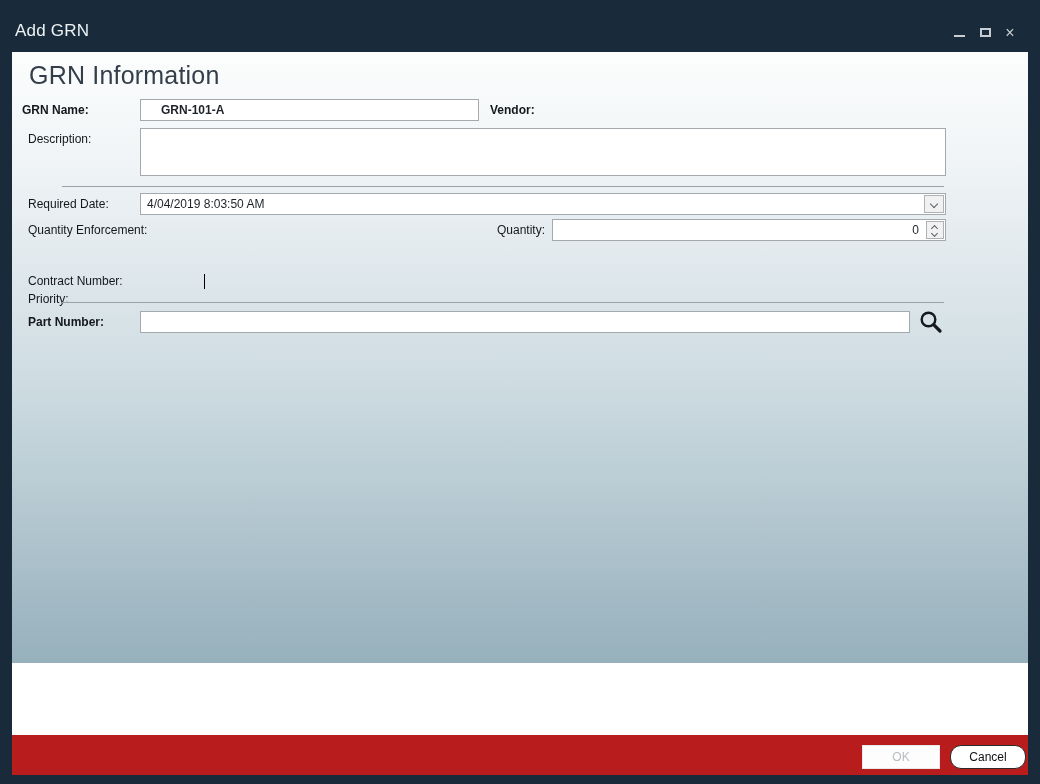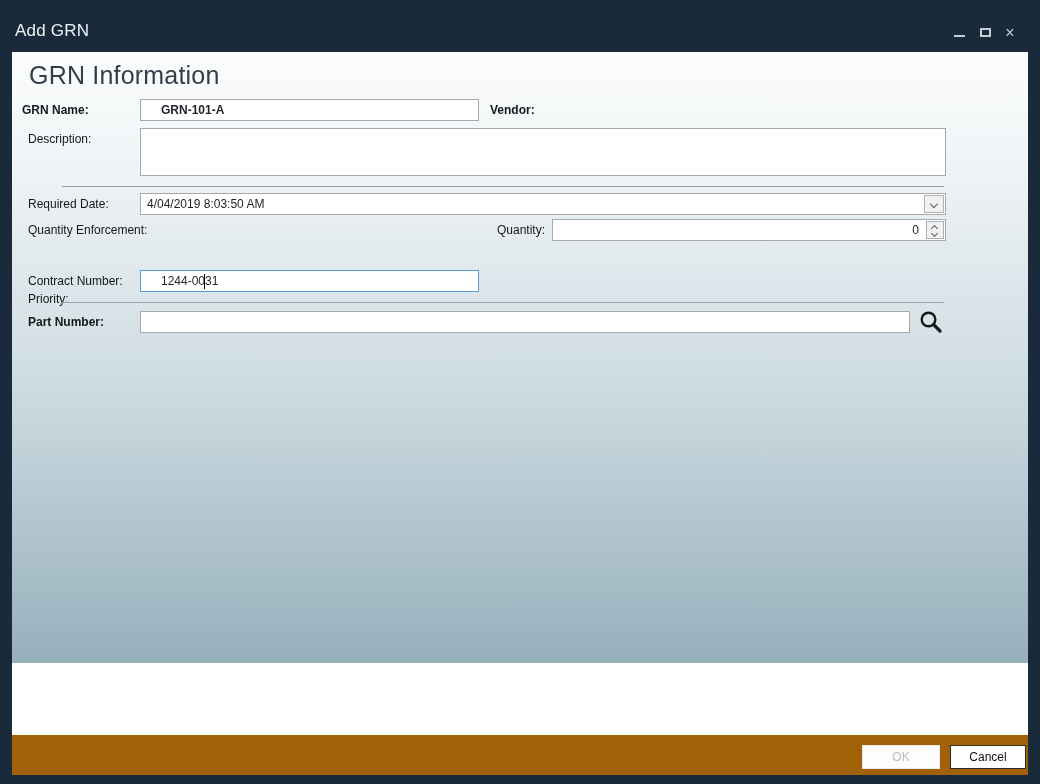--- a/index.html
+++ b/index.html
@@ -26,21 +26,21 @@
   
   .content {
     position:absolute; left:12px; top:52px; width:1016px; height:723px;
     background:#ffffff;
   }
   .grad {
     position:absolute; left:0; top:0; width:1016px; height:611px;
     background:linear-gradient(180deg, #fcfdfd 0%, #f0f4f6 18%, #cddbe1 55%, #96b0bc 100%);
   }
   .footer {
-    position:absolute; left:0; top:683px; width:1016px; height:40px; background:#a16207;
+    position:absolute; left:0; top:683px; width:1016px; height:40px; background:#b91c1c;
   }
   .page-title {
     position:absolute; left:17px; top:9px;
     font-size:25px; font-weight:300; color:#333e4a; letter-spacing:.2px;
   }
   .lbl { position:absolute; font-size:12px; color:#14181c; line-height:22px; white-space:nowrap; }
   .lbl.b { font-weight:bold; }
   .tbox {
     position:absolute; height:22px; background:#fff;
     border:1px solid #a3a9ad; font-family:"Liberation Sans",sans-serif;
@@ -137,32 +137,31 @@
       <span class="val" style="left:auto; right:26px;">0</span>
       <span class="spin-btn">
         <span class="chev-up"></span>
         <span class="chev-dn"></span>
       </span>
     </div>
 
     <div class="lbl" style="left:16px; top:192px;margin-top:44px;">Priority:</div>
 
     <div class="lbl" style="left:16px; top:218px;">Contract Number:</div>
-    <input class="tbox focus" style="left: 128px; top: 218px; width: 339px;" value="1244-0031">
     <div class="caret" style="left:192px; top:222px;"></div>
 
     <div class="divider" style="top:250px;"></div>
 
     <div class="lbl b" style="left:16px; top:259px;">Part Number:</div>
     <input class="tbox" style="left: 128px; top: 259px; width: 770px;" value="">
     <span class="search" style="left:906px; top:257px;">
       <svg width="26" height="26" viewBox="0 0 26 26">
         <circle cx="10.5" cy="10.5" r="6.8" fill="none" stroke="#15191d" stroke-width="2.4"></circle>
         <line x1="15.6" y1="15.6" x2="22" y2="22" stroke="#15191d" stroke-width="3.2" stroke-linecap="round"></line>
       </svg>
     </span>
   </div>
 
   <div class="footer">
     <button class="btn btn-ok" style="left:850px; top:10px; width:78px;" disabled="">OK</button>
-    <button class="btn btn-cancel" style="left:938px; top:10px; width:76px;">Cancel</button>
+    <button class="btn btn-cancel" style="left:938px; top:10px; width:76px;border-radius:11px;">Cancel</button>
   </div>
 </div>
 
 </body></html>

